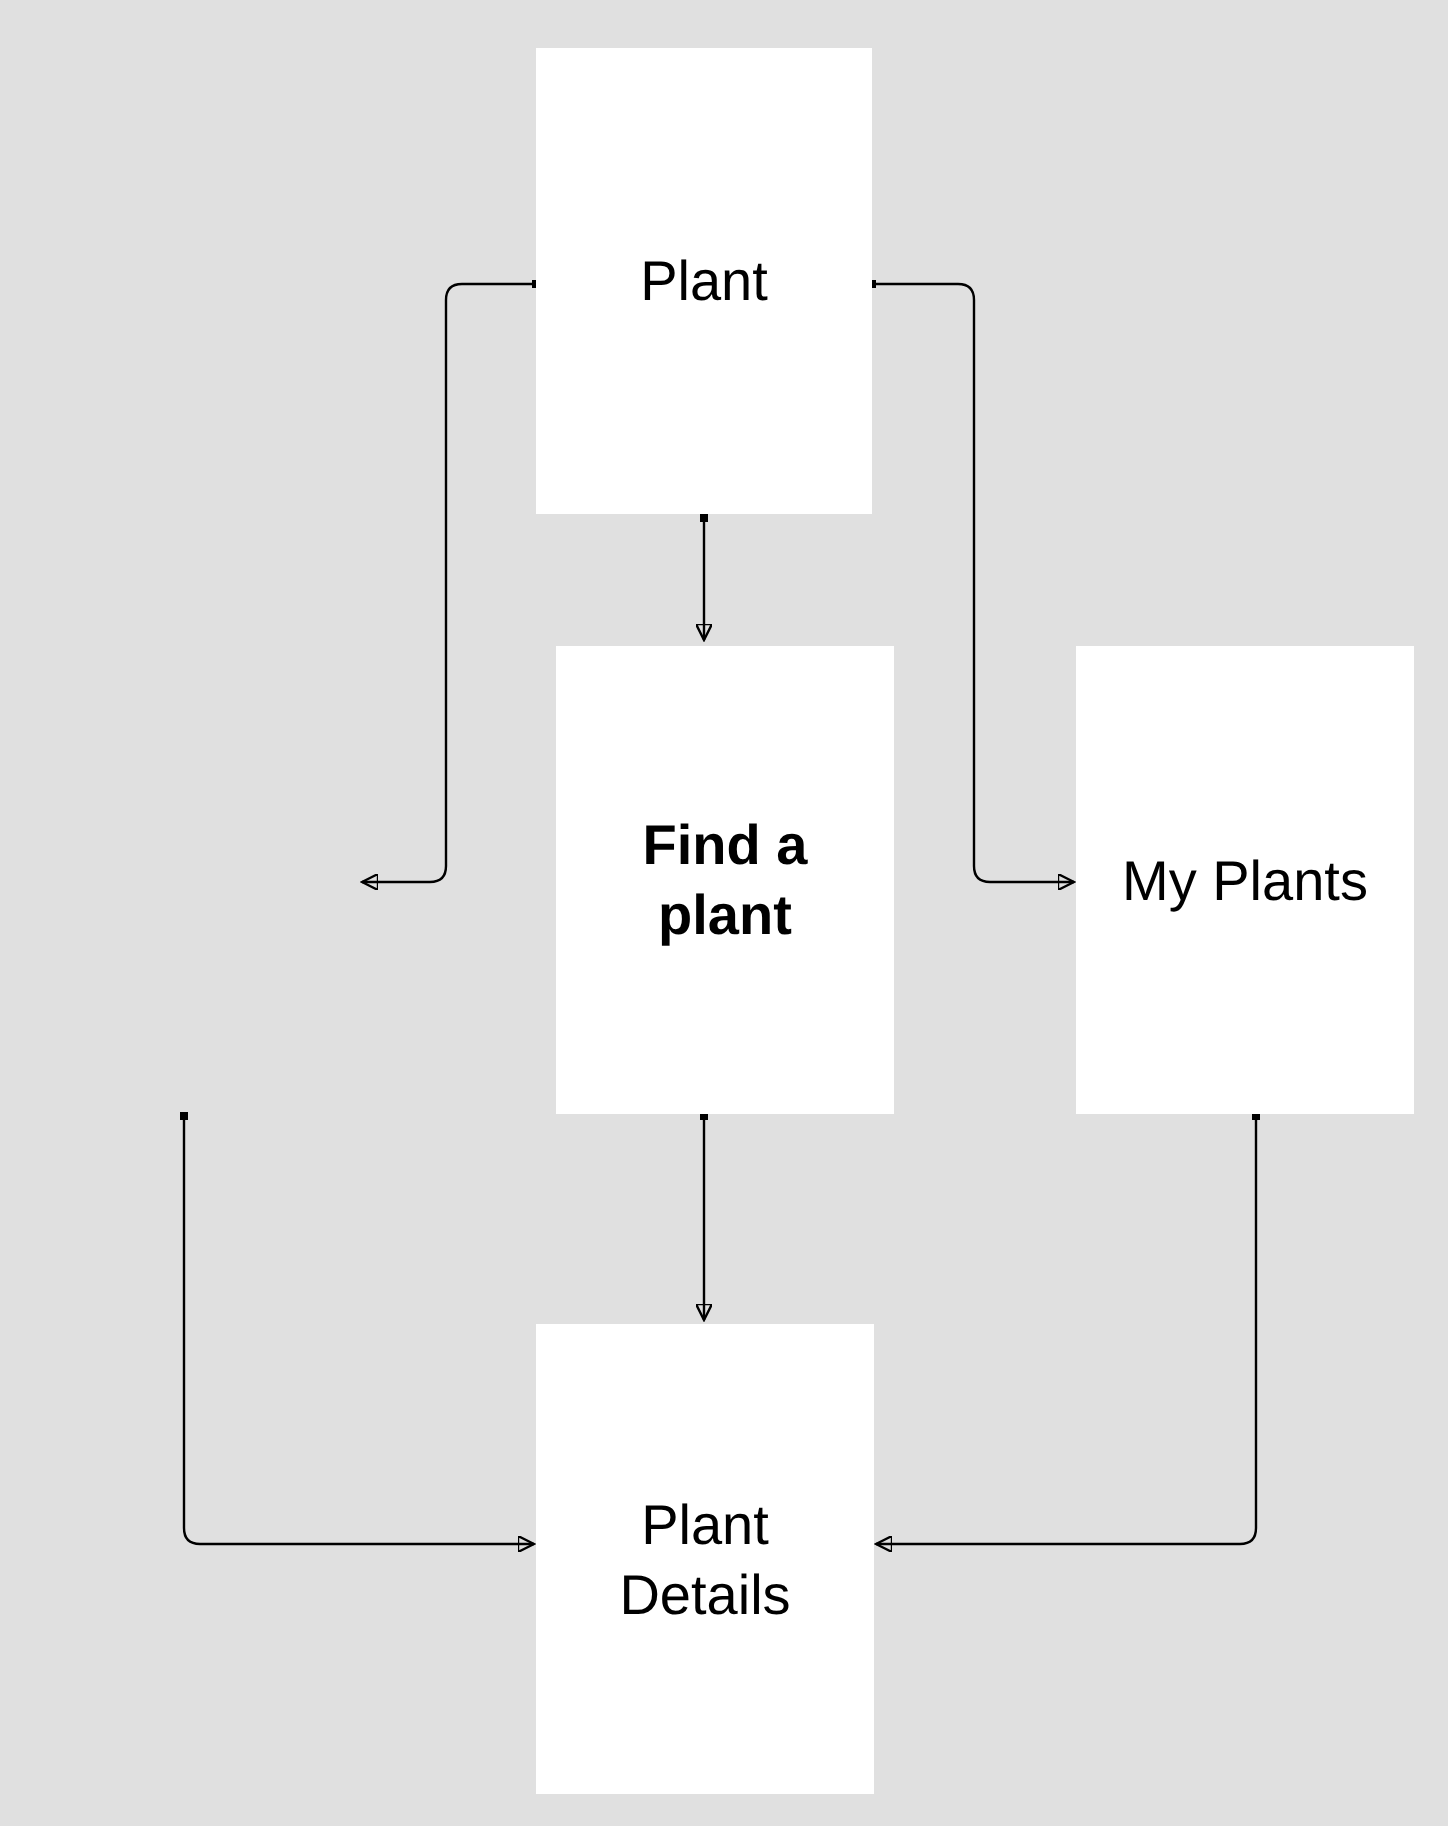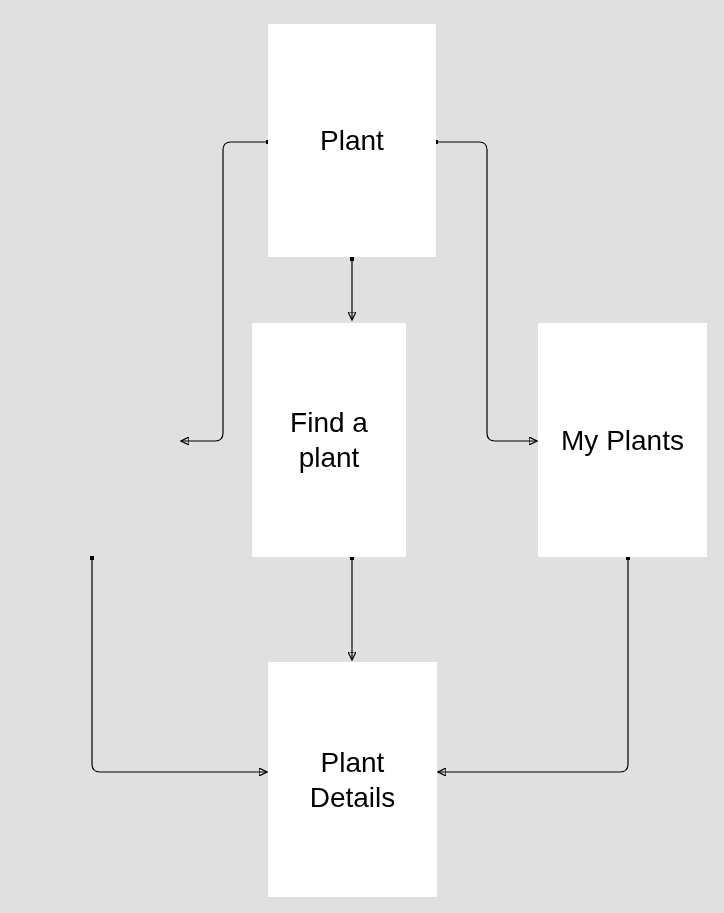--- a/index.html
+++ b/index.html
@@ -31,21 +31,21 @@
     align-items: center;
     justify-content: center;
     text-align: center;
     font-size: 28px;
     line-height: 35px;
     white-space: pre-line;
     cursor: pointer;
   }
   .node-home          { left: 268px; top: 24px;  width: 168px; height: 233px; }
   .node-whats-in-season { left: 10px;  top: 323px; width: 170px; height: 234px; }
-  .node-find-a-plant  { left: 252px; top: 323px; width: 154px; height: 234px; }
+  .node-find-a-plant  { left: 278px; top: 323px; width: 169px; height: 234px; font-weight: bold; }
   .node-my-plants     { left: 538px; top: 323px; width: 169px; height: 234px; }
   .node-plant-details { left: 268px; top: 662px; width: 169px; height: 235px; }
 </style>
 </head>
 <body>
 
 <div class="canvas">
 
   <svg class="connectors" width="724" height="913" viewBox="0 0 724 913" xmlns="http://www.w3.org/2000/svg">
     <defs>

